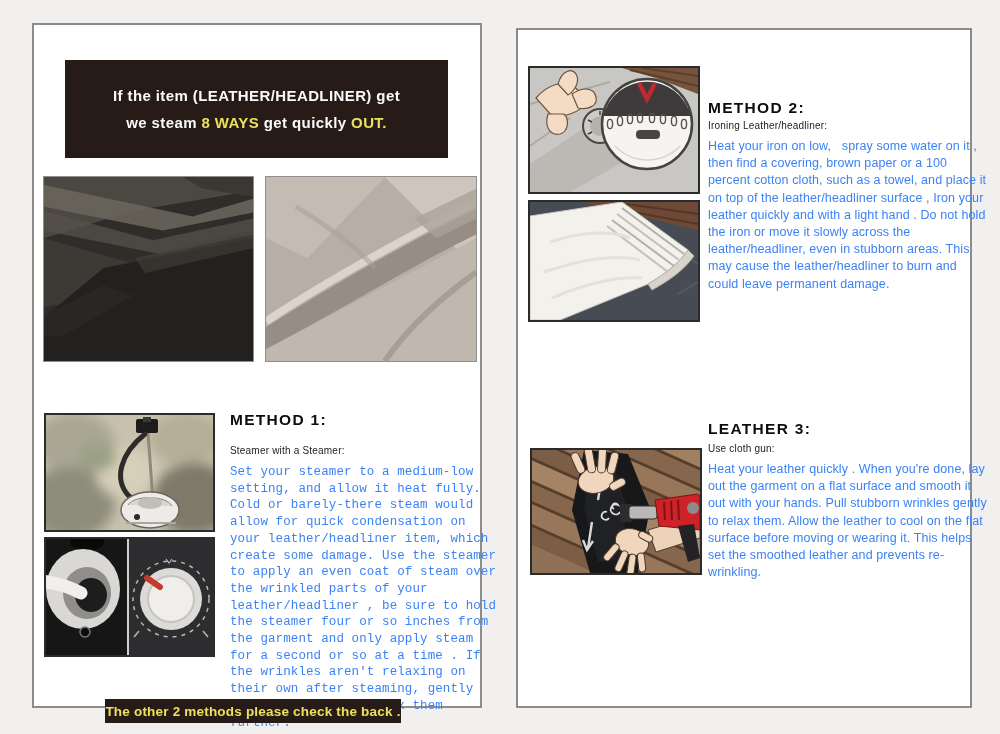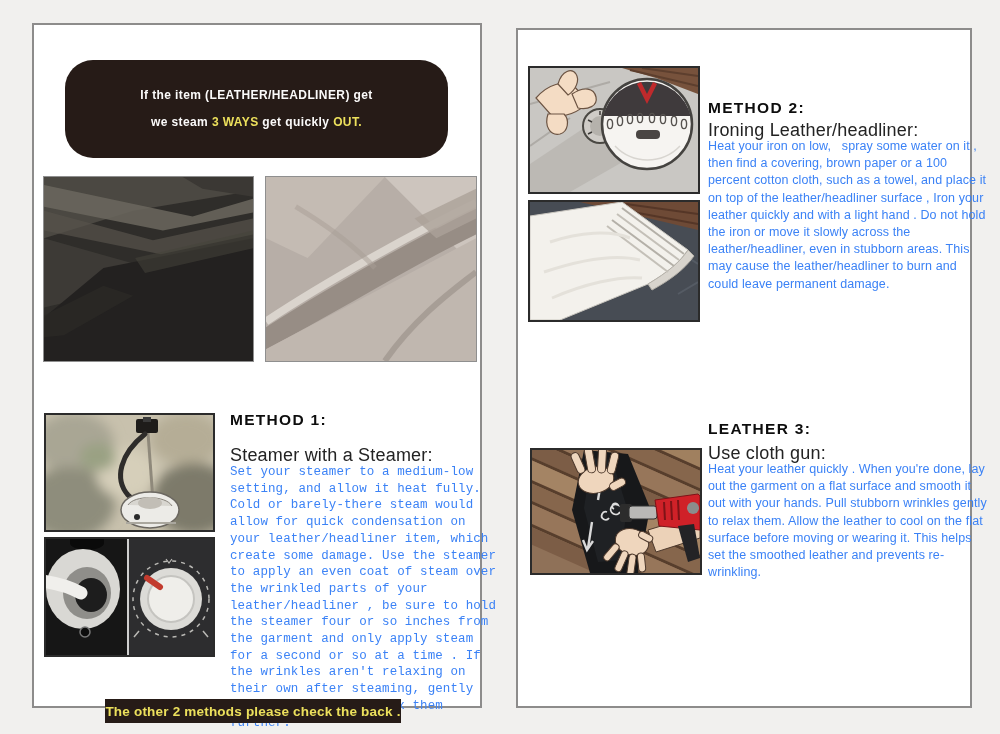--- a/index.html
+++ b/index.html
@@ -20,58 +20,58 @@
   .abs { position:absolute; }
 
   .banner {
     background:#261b17;
     text-align:center;
     font-weight:bold;
   }
   .top-banner {
     left:31px; top:35px; width:383px; height:98px;
     color:#fbfafa;
-    font-size:12px; line-height:27px; letter-spacing:0.4px;
-    display:flex; flex-direction:column; justify-content:center;border-radius:28px;
+    font-size:15px; line-height:27px; letter-spacing:0.4px;
+    display:flex; flex-direction:column; justify-content:center;
   }
   .top-banner .hl { color:#ece05c; }
   .bottom-banner {
     left:71px; top:646px; width:296px; height:24px;
     color:#ece05c;
     font-size:13.5px;
     display:flex; align-items:center; justify-content:center;
     letter-spacing:0.2px;
     margin-top:28px;
   }
 
   .photo { border:1px solid #8f8f8f; background:#555; overflow:hidden; }
   .illus { border:2px solid #2b2b2b; background:#ccc; overflow:hidden; }
   .photo svg, .illus svg { display:block; width:100%; height:100%; }
 
   .m-heading {
     font-size:15.5px; font-weight:900; letter-spacing:1.3px; color:#0d0d0d;
   }
   .m-sub {
-    font-size:18px; color:#232323; letter-spacing:0.2px;
+    font-size:10px; color:#232323; letter-spacing:0.2px;
   }
   .m-body {
     font-size:12.5px; color:#3b82f6; letter-spacing:0.1px;
     white-space:pre-wrap;
   }
   #m1-body { width:272px; line-height:16.7px;font-family:Liberation Mono, monospace; }
   #m2-body, #m3-body { width:280px; line-height:17.2px; }
 </style>
 </head>
 <body>
 
 <div class="page" id="page-left">
 
   <div class="abs banner top-banner">
     <div>If the item (LEATHER/HEADLINER) get</div>
-    <div><span>we steam </span><span class="hl">3 WAYS</span><span> get quickly </span><span class="hl">OUT.</span></div>
+    <div><span>we steam </span><span class="hl">8 WAYS</span><span> get quickly </span><span class="hl">OUT.</span></div>
   </div>
 
   <div class="abs photo" style="left:9px; top:151px; width:211px; height:186px;">
     <svg viewBox="0 0 211 186" preserveAspectRatio="none">
       <rect width="211" height="186" fill="#2f2d2a"></rect>
       <polygon points="0,0 211,0 211,14 90,34 0,62" fill="#4b4842"></polygon>
       <polygon points="0,8 150,40 211,22 211,36 120,54 0,30" fill="#6b675e" opacity="0.85"></polygon>
       <polygon points="0,34 110,64 211,42 211,58 118,78 0,54" fill="#57534b" opacity="0.7"></polygon>
       <polygon points="140,0 211,0 211,20 160,12" fill="#3b3834"></polygon>
       <polygon points="0,62 92,88 42,122 0,132" fill="#403d38" opacity="0.85"></polygon>

